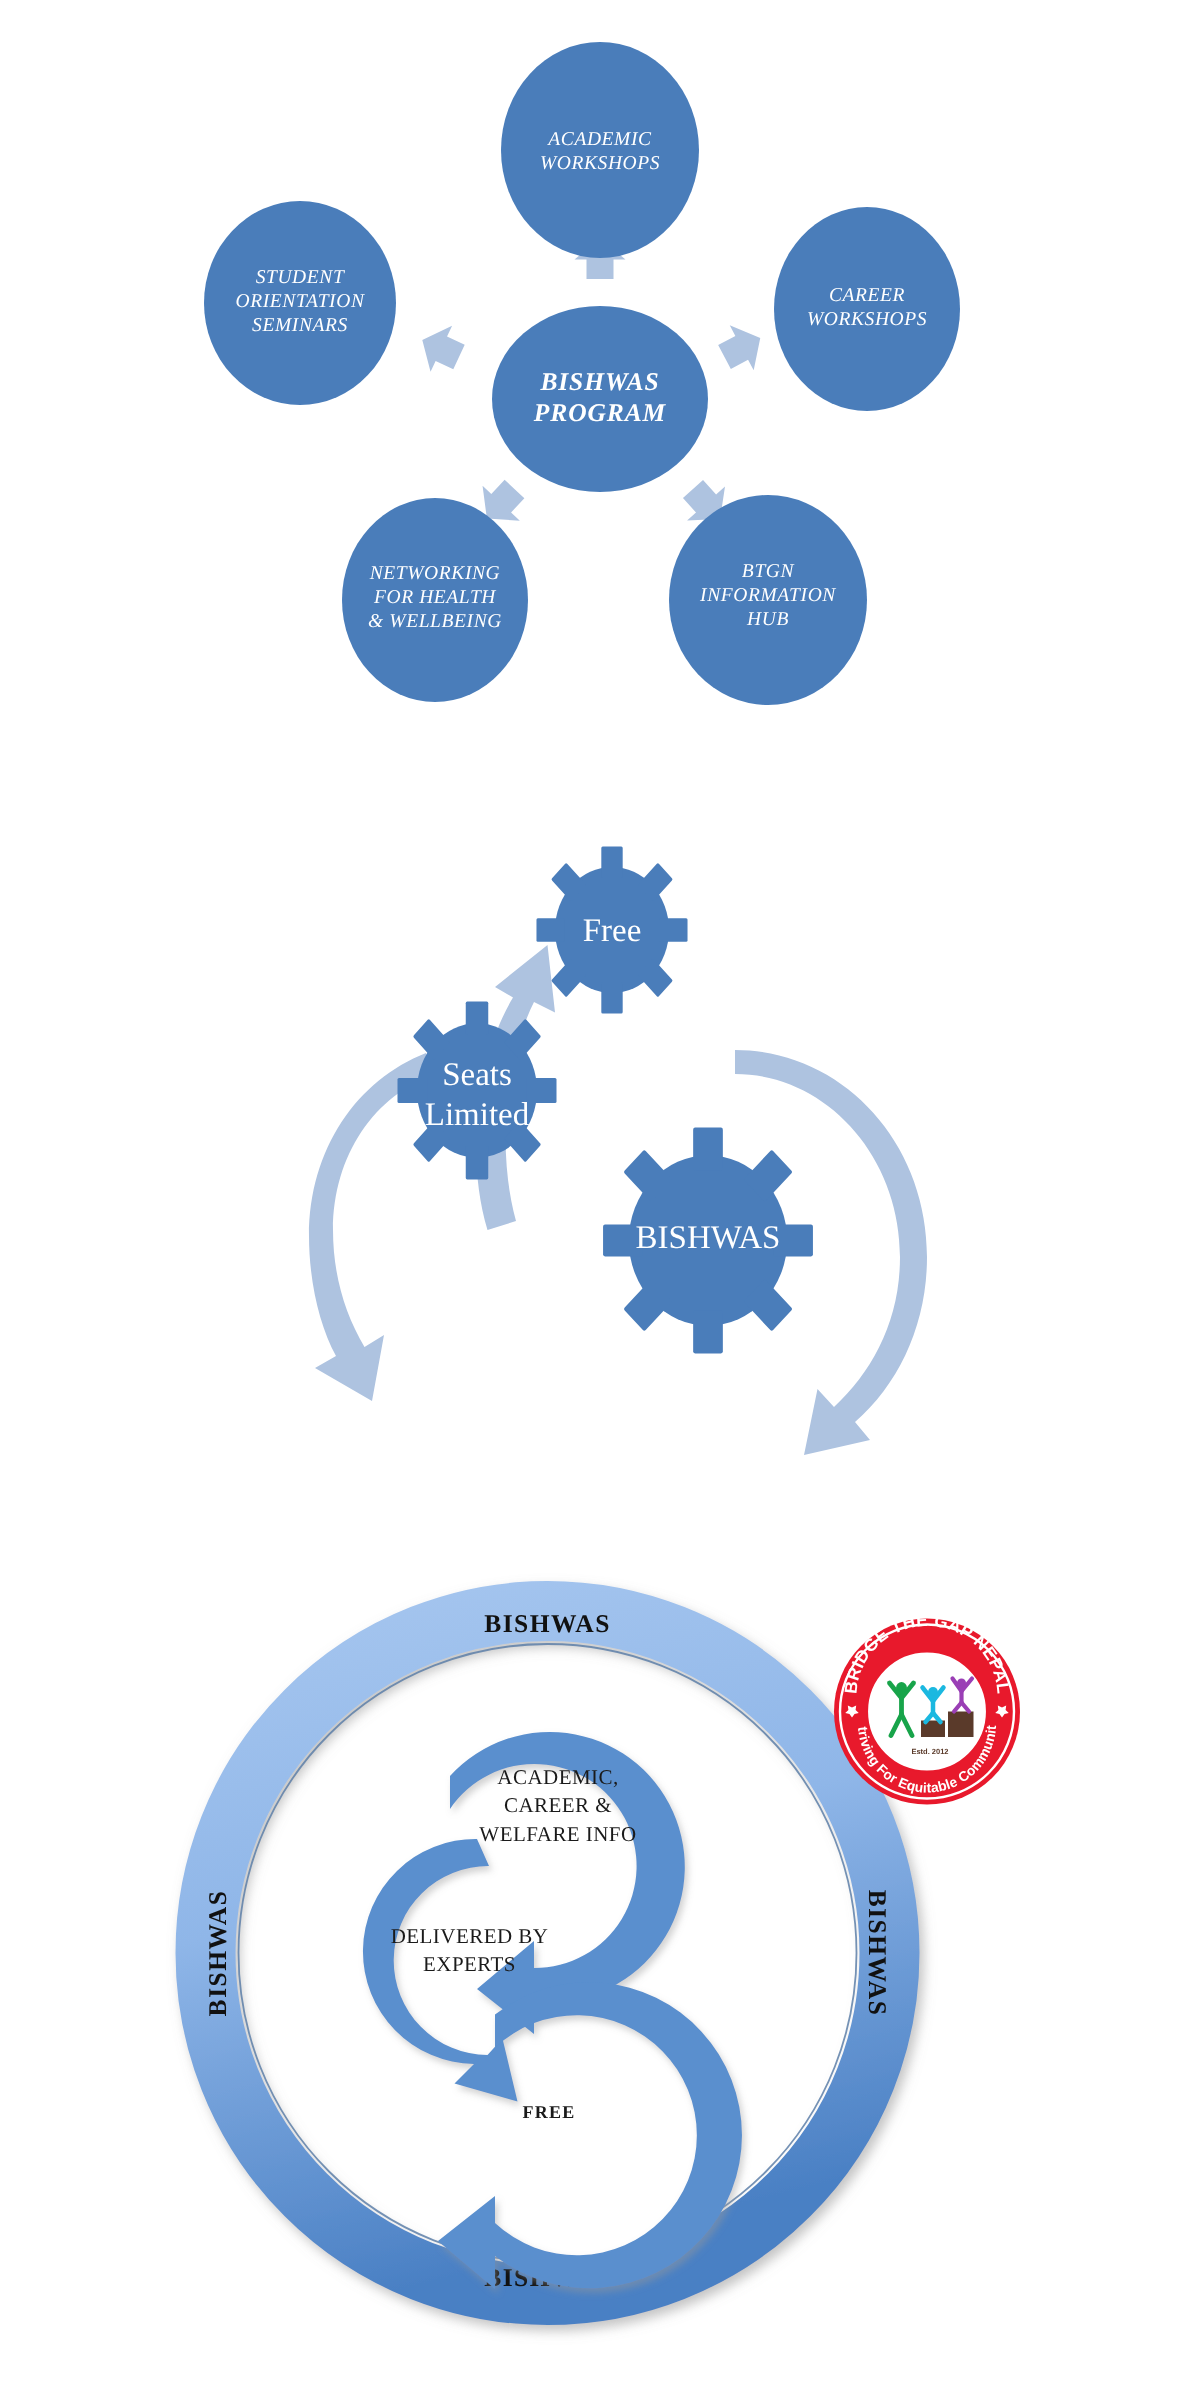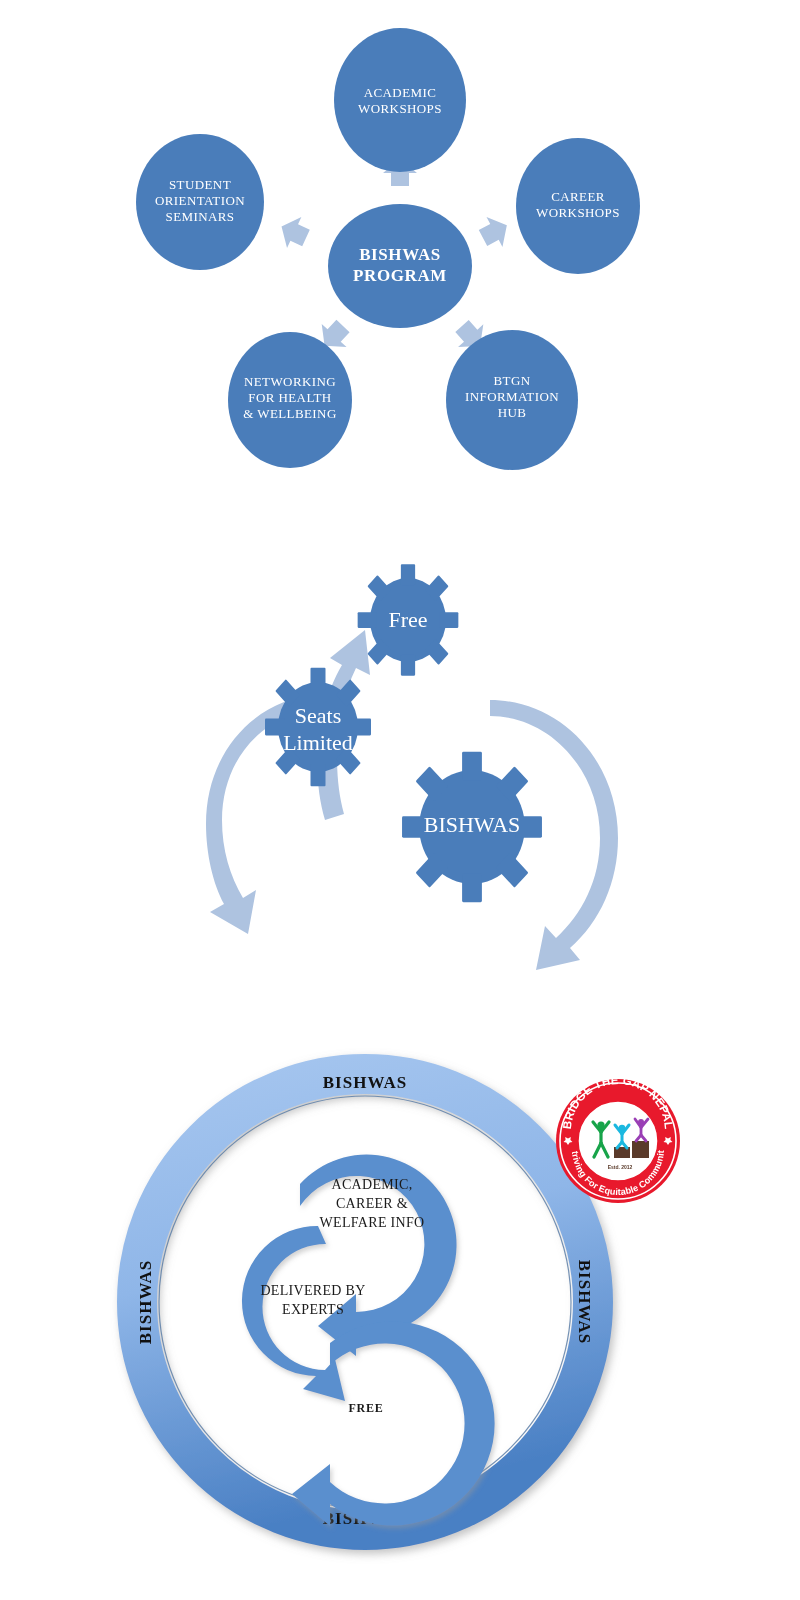--- a/index.html
+++ b/index.html
@@ -12,21 +12,21 @@
     height: 1600px;
     position: relative;
     overflow: hidden;
     font-family: "Liberation Serif", serif;
   }
   .panel {
     position: absolute;
     left: 0;
     width: 800px;
   }
-  #panel-hub   { top: 0px;    height: 520px; }
+  #panel-hub   { top: 0px;    height: 520px; font-style: italic; }
   #panel-gears { top: 520px;  height: 500px; }
   #panel-ring  { top: 1020px; height: 580px; }
 
   svg { display: block; }
 
   .node-label {
     fill: #ffffff;
     font-family: "Liberation Serif", serif;
     font-size: 13px;
     letter-spacing: 0.4px;

